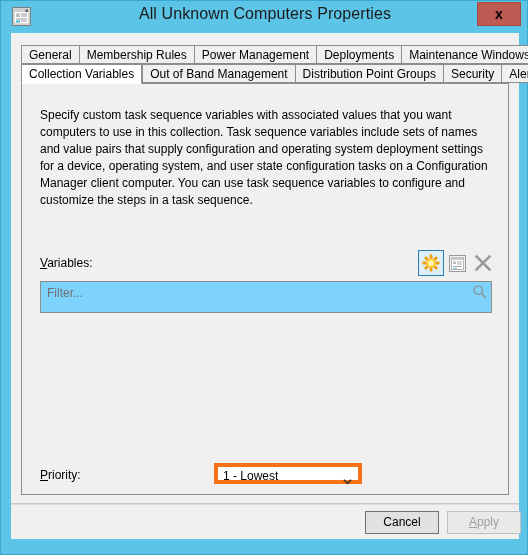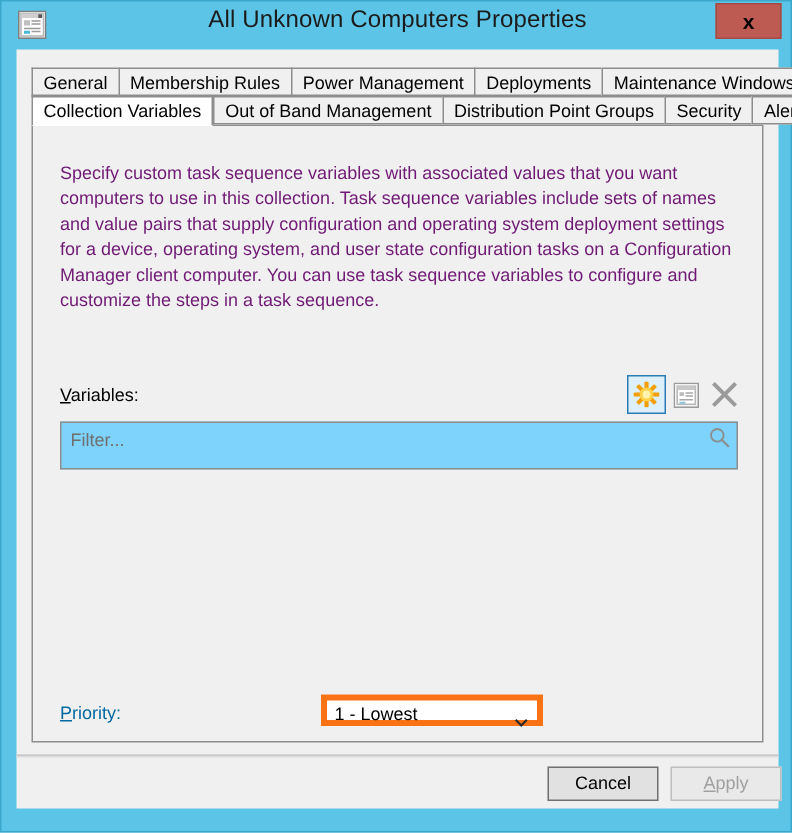--- a/index.html
+++ b/index.html
@@ -139,21 +139,21 @@
     box-sizing: border-box;
   }
 
   .description {
     position: absolute;
     left: 18px;
     top: 23px;
     width: 452px;
     font-size: 12px;
     line-height: 17px;
-    color: #701a75;
+    color: #000000;
     font-family: "Liberation Sans", sans-serif;
   }
 
   .variables-label {
     position: absolute;
     left: 18px;
     top: 172px;
     font-size: 12px;
     color: #000000;
   }
@@ -289,21 +289,21 @@
   .gc.c0 { width: 176px; }
   .gc.c1 { width: 176px; }
   .gc.c2 { width: 98px; }
 
   
   .priority-label {
     position: absolute;
     left: 18px;
     top: 384px;
     font-size: 12px;
-    color: #0369a1;
+    color: #000000;
   }
   .priority-label u { text-decoration: underline; }
 
   .priority-select {
     position: absolute;
     left: 192px;
     top: 379px;
     width: 148px;
     height: 21px;
     background: #ffffff;

